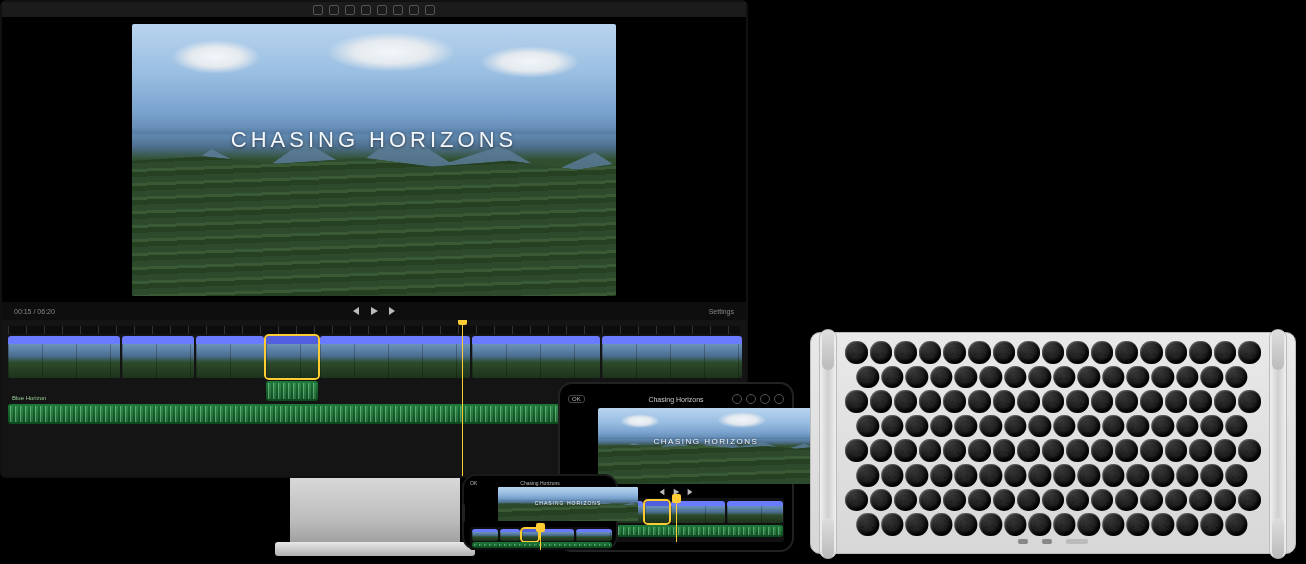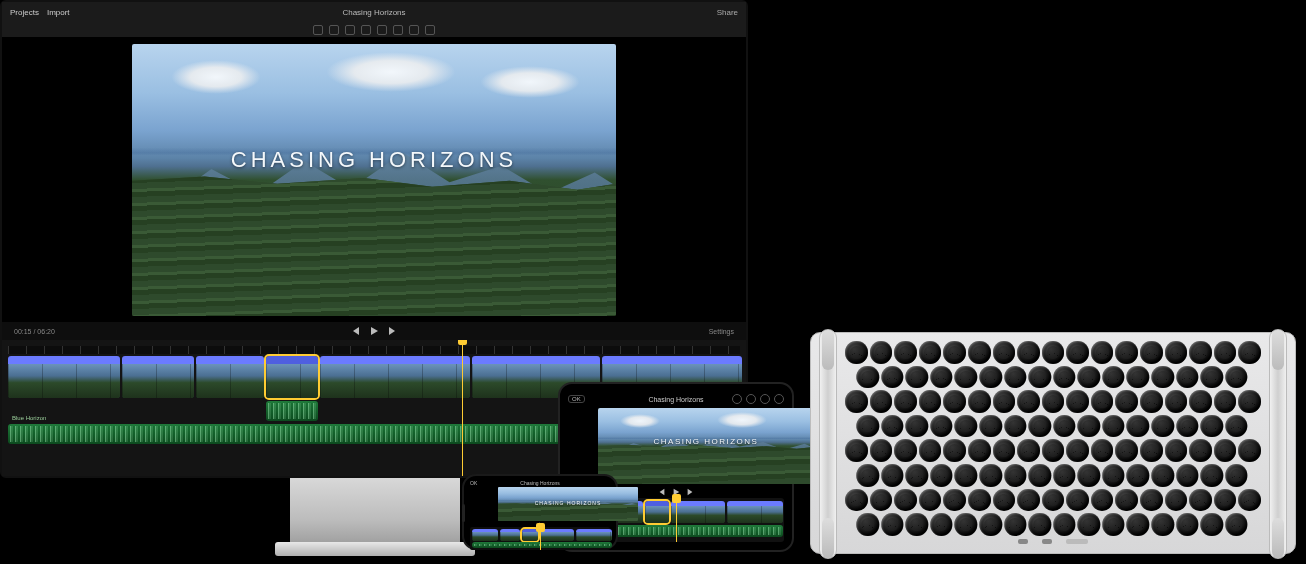--- a/index.html
+++ b/index.html
@@ -275,26 +275,20 @@
   .macpro .ports .pwr{width:22px;background:#bbb;}
 
   
   svg{display:block;}
 </style>
 </head>
 <body>
 
 <div class="monitor">
 
-  <div class="mac-topbar">
-    <span>Projects</span>
-    <span>Import</span>
-    <span class="center">Chasing Horizons</span>
-    <span class="right">Share</span>
-  </div>
 
   <div class="icon-row">
     <span class="ico"></span>
     <span class="ico"></span>
     <span class="ico"></span>
     <span class="ico"></span>
     <span class="ico"></span>
     <span class="ico"></span>
     <span class="ico"></span>
     <span class="ico"></span>

